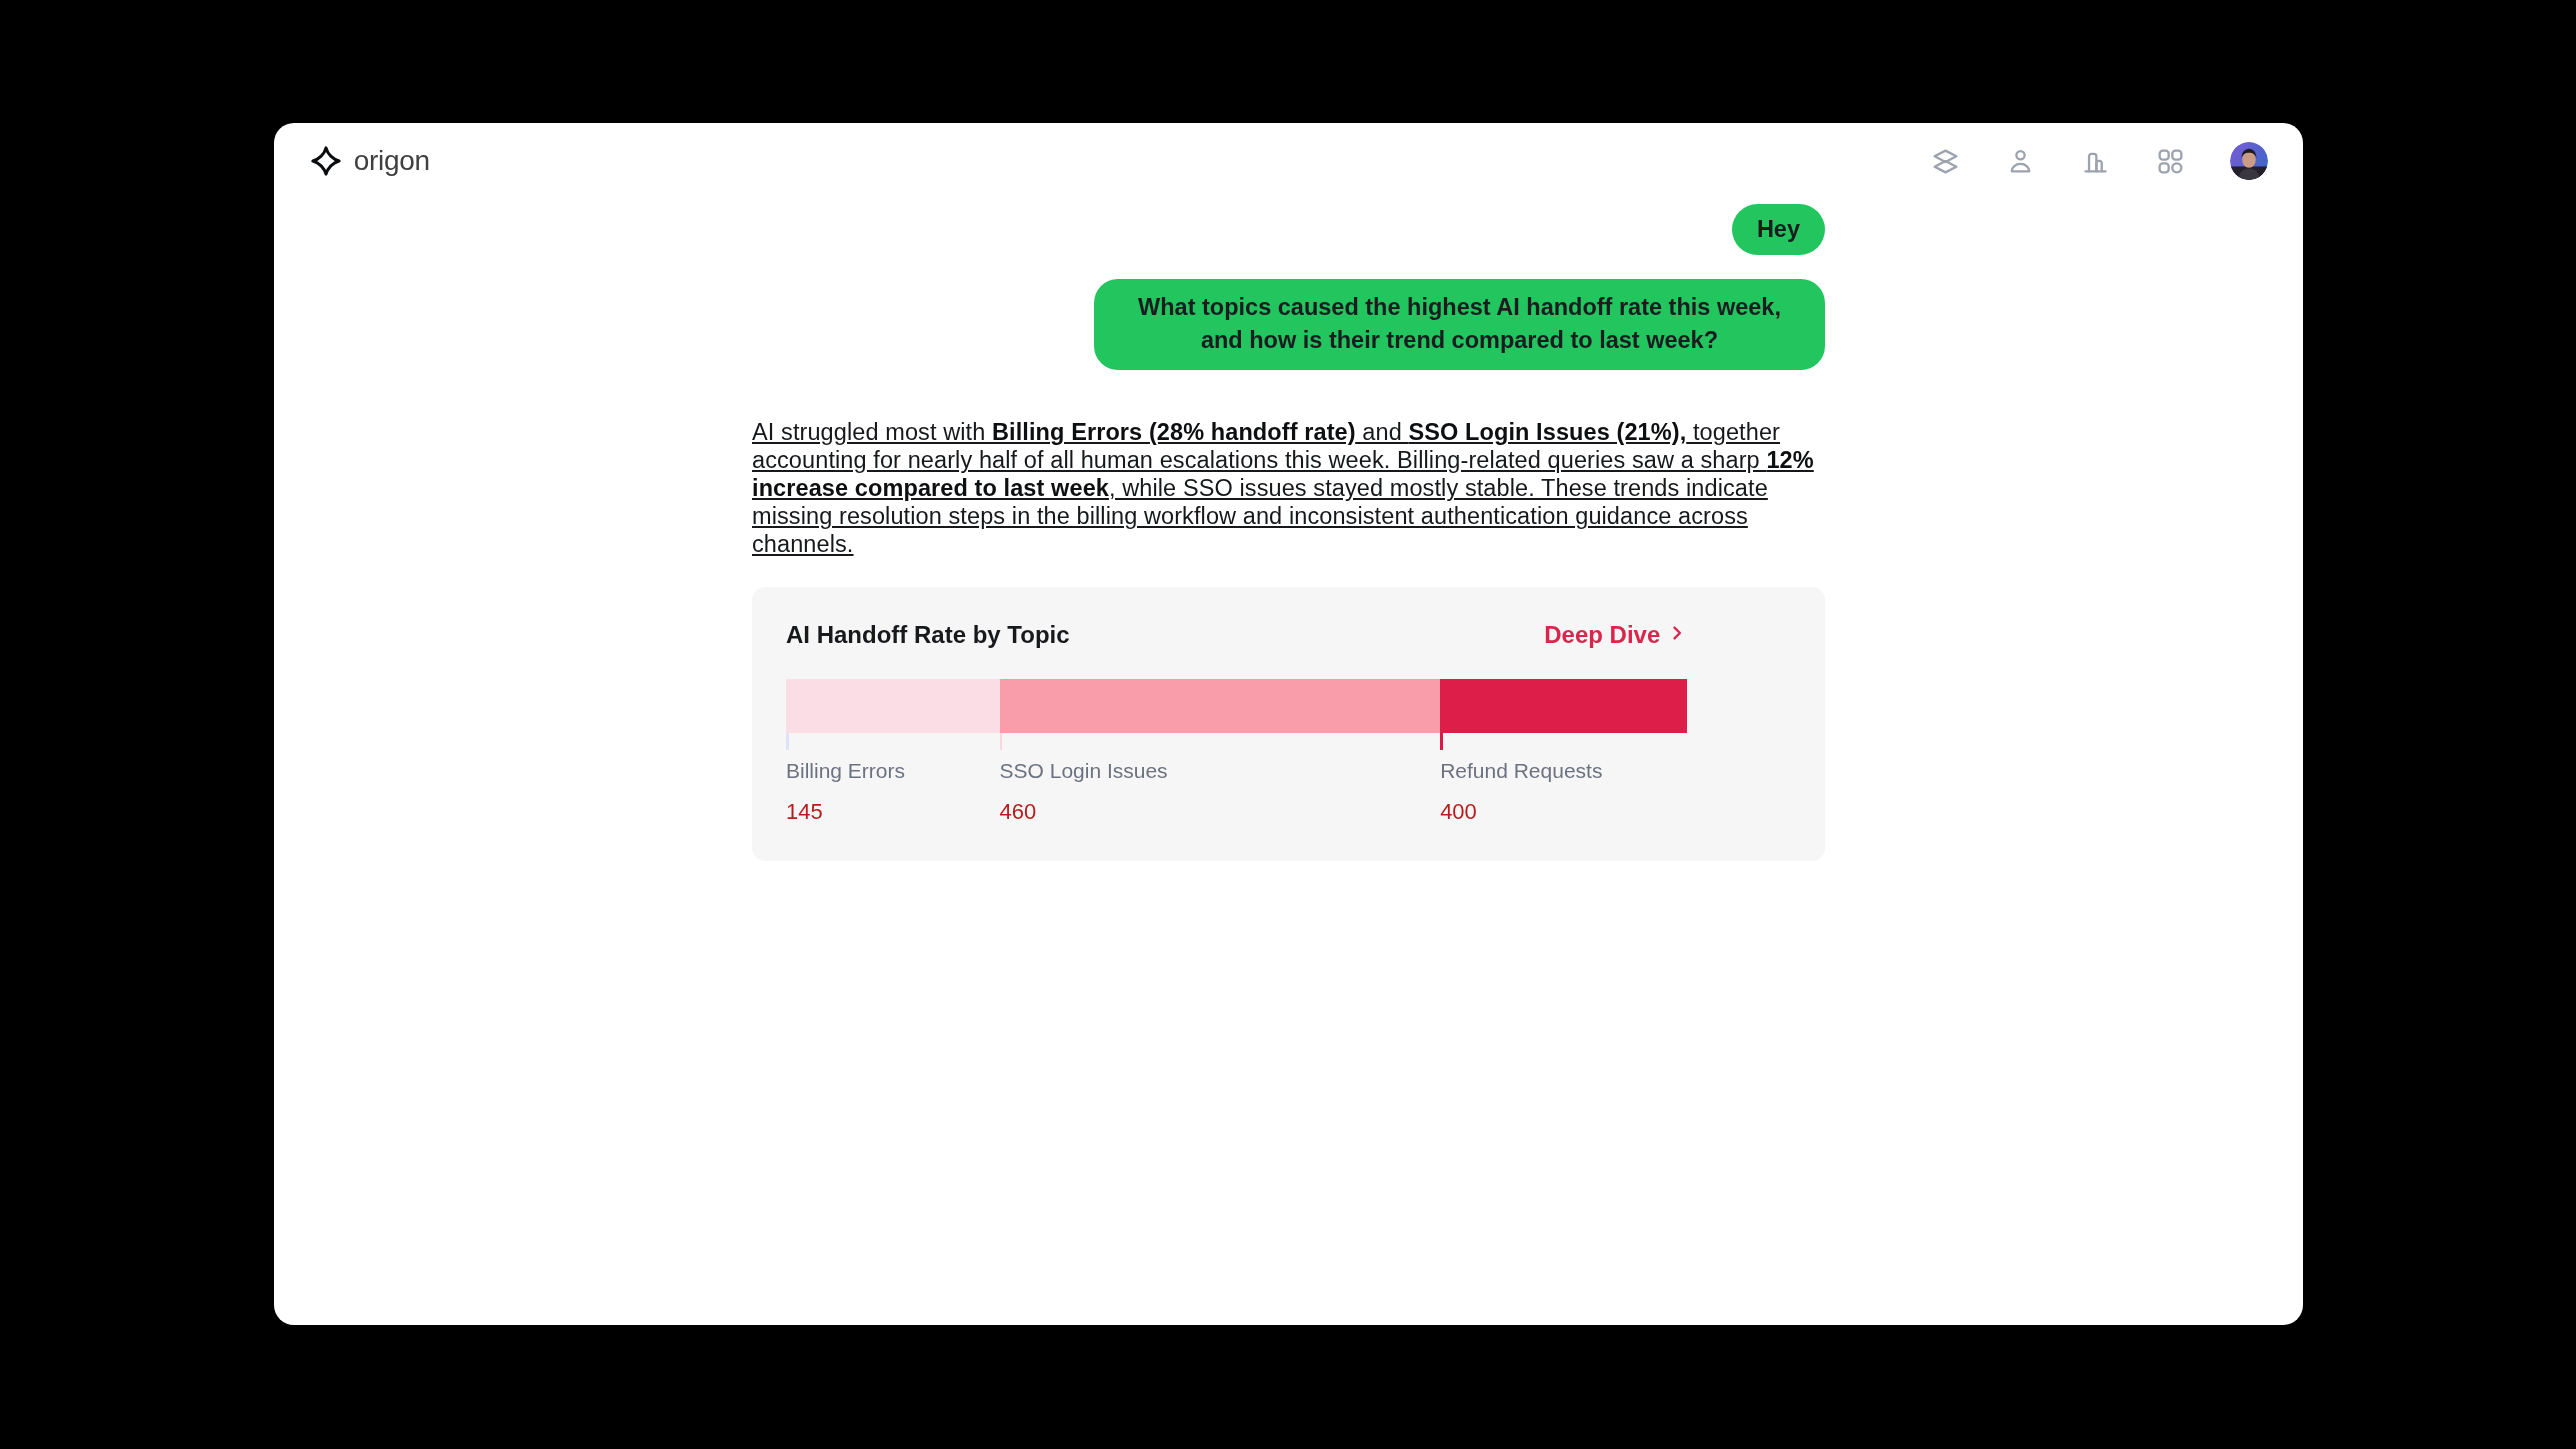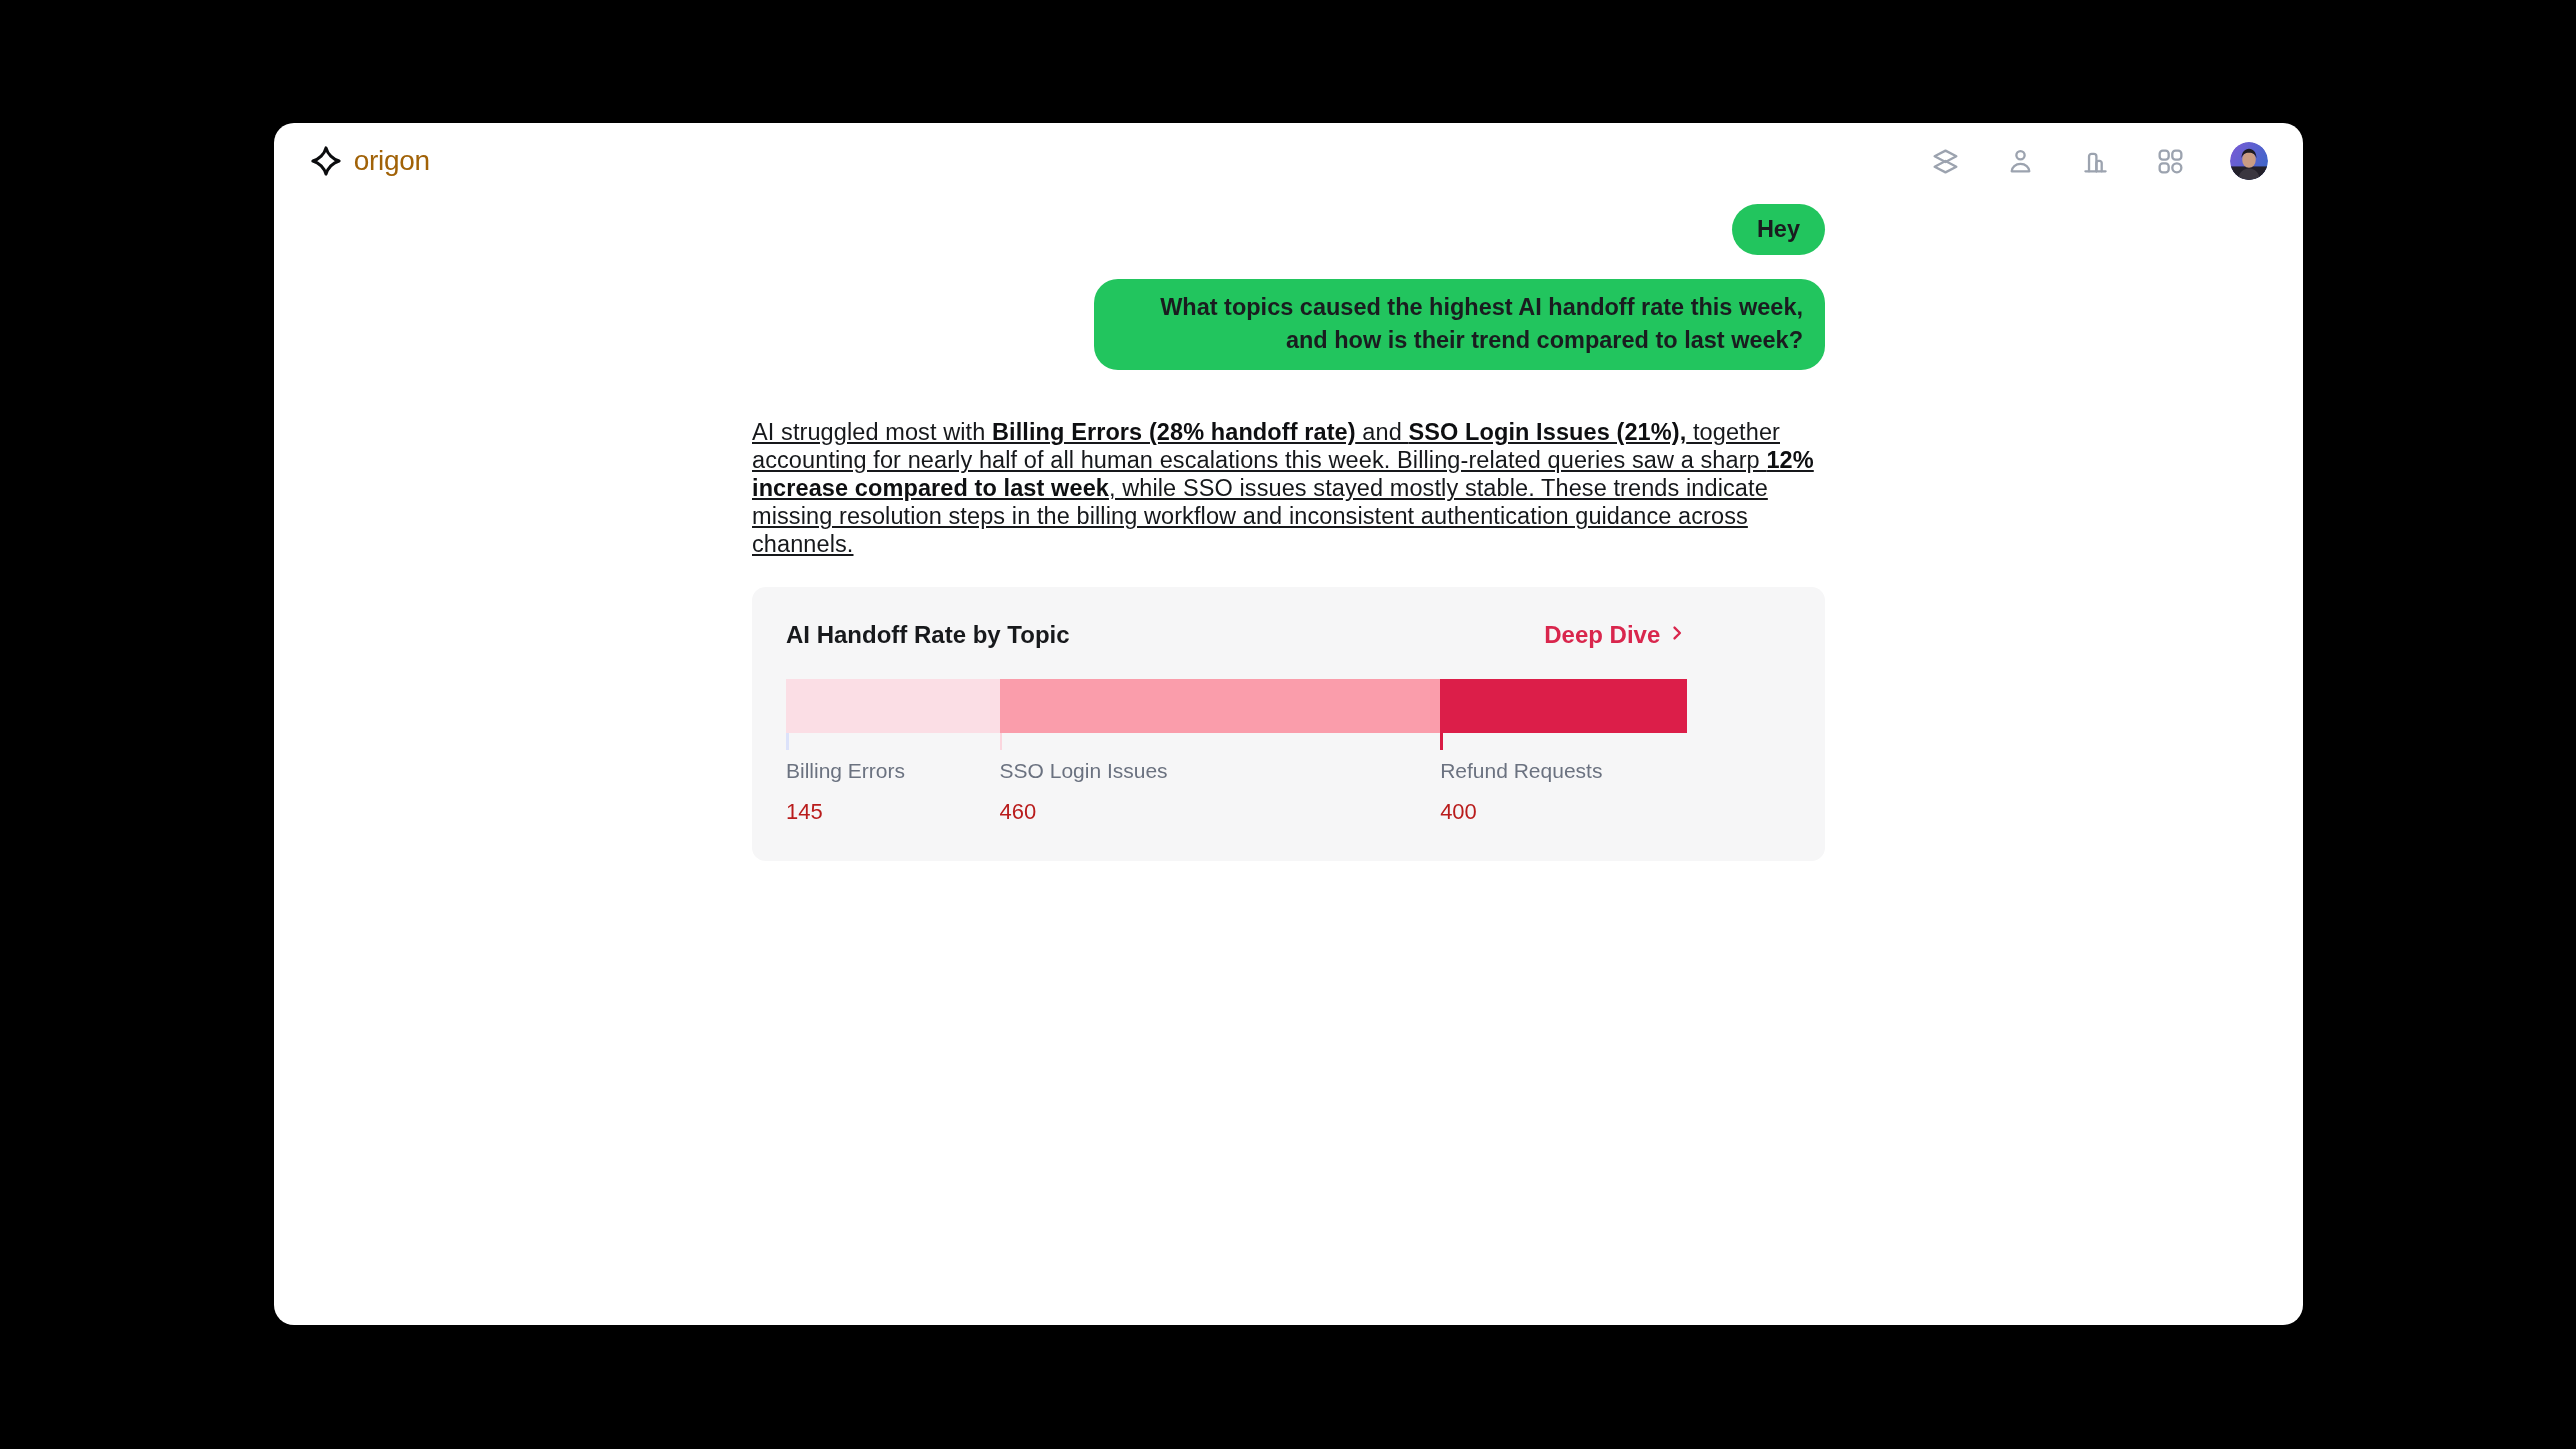--- a/index.html
+++ b/index.html
@@ -17,37 +17,37 @@
     overflow: hidden;
   }
   
   .header {
     position: absolute; top: 0; left: 0; right: 0; height: 76px;
     display: flex; align-items: center; justify-content: space-between;
     padding: 0 35px;
   }
   .logo { display: flex; align-items: center; gap: 10.7px; }
   .logo svg { width: 34px; height: 34px; display: block; }
-  .logo-text { font-size: 28px; color: #a16207; letter-spacing: -0.3px; }
+  .logo-text { font-size: 28px; color: #404040; letter-spacing: -0.3px; }
   .header-icons { display: flex; align-items: center; gap: 44px; }
   .hicon { width: 31px; height: 31px; color: #9ca3af; cursor: pointer; }
   .hicon svg { width: 100%; height: 100%; display: block; }
   .avatar { width: 38px; height: 38px; border-radius: 50%; overflow: hidden; cursor: pointer; }
   .avatar svg { width: 100%; height: 100%; display: block; }
   
   .chat-column {
     position: absolute; left: 478px; top: 76px; width: 1073px;
     display: flex; flex-direction: column; align-items: flex-end;
   }
   .bubble {
     background: #22c55e; color: #1a1c1f;
     font-size: 23.5px; line-height: 33px; font-weight: bold;
   }
   .bubble.short { margin-top: 5.4px; padding: 8.7px 25px; border-radius: 27px; }
-  .bubble.long  { margin-top: 24px; padding: 12.7px 22px; border-radius: 24px; max-width: 731px; text-align: right; }
+  .bubble.long  { margin-top: 24px; padding: 12.7px 22px; border-radius: 24px; max-width: 731px; text-align: center; }
   .answer {
     align-self: stretch; margin-top: 48px;
     font-size: 23.5px; line-height: 28px; color: #16181b;
     letter-spacing: 0.1px;
     text-decoration: underline;
   }
   .answer b { font-weight: 700; color: #0e0f11; }
   
   .card {
     align-self: stretch; margin-top: 29px;

